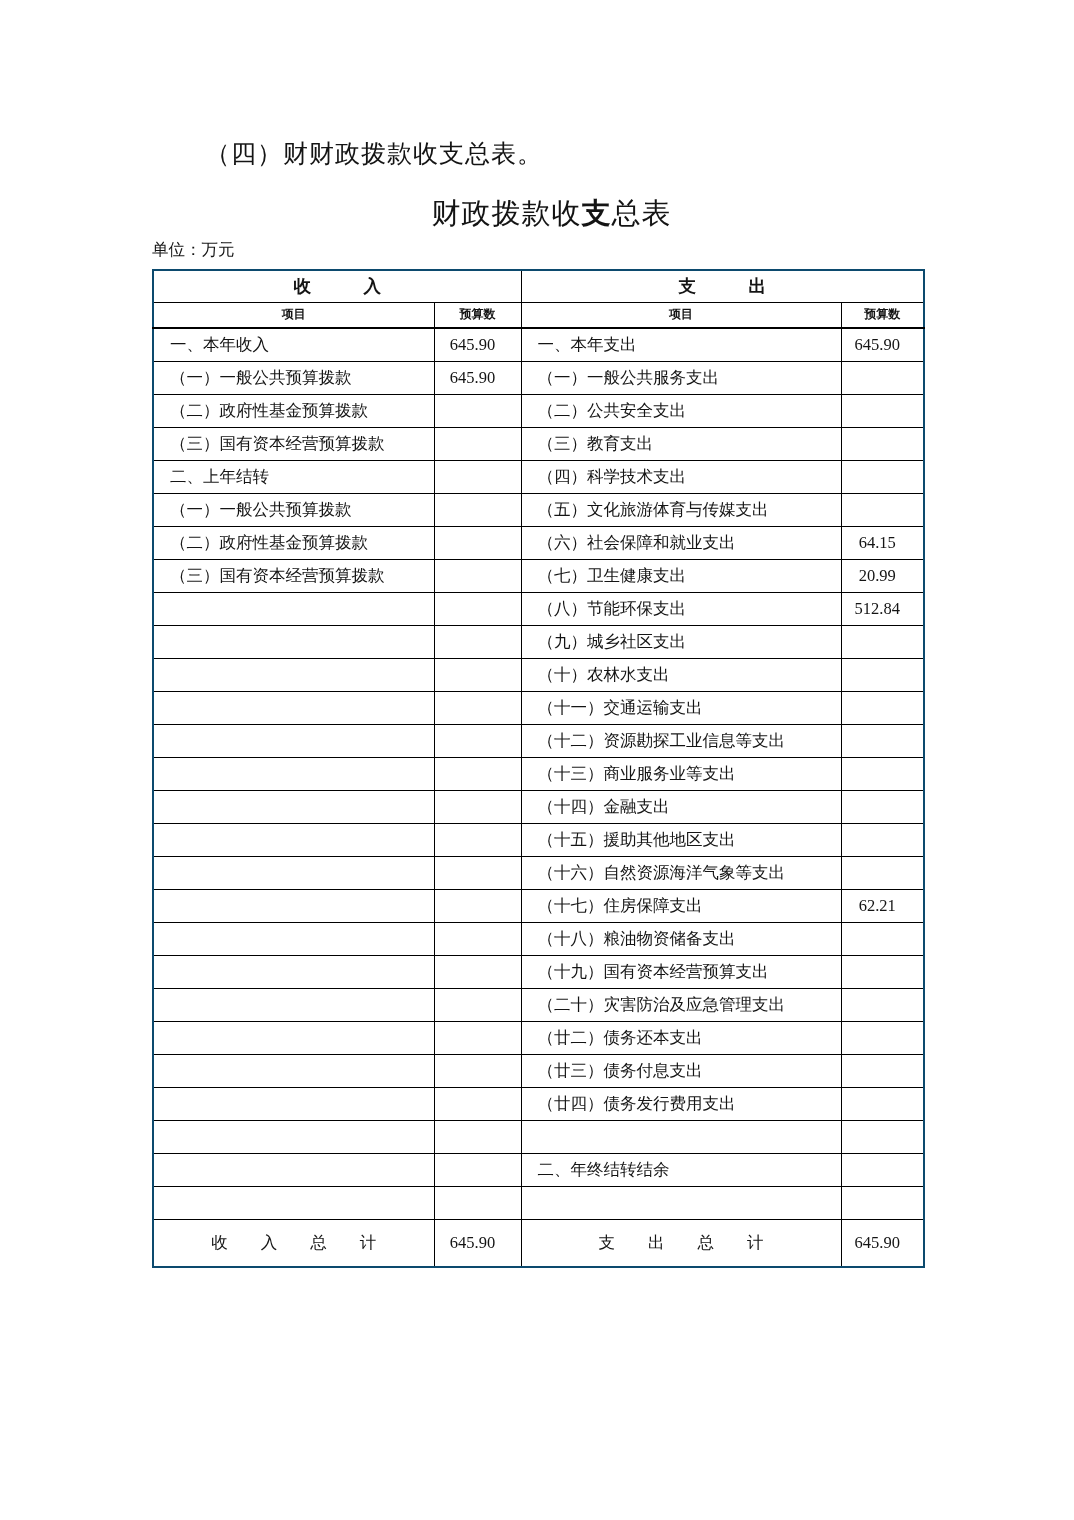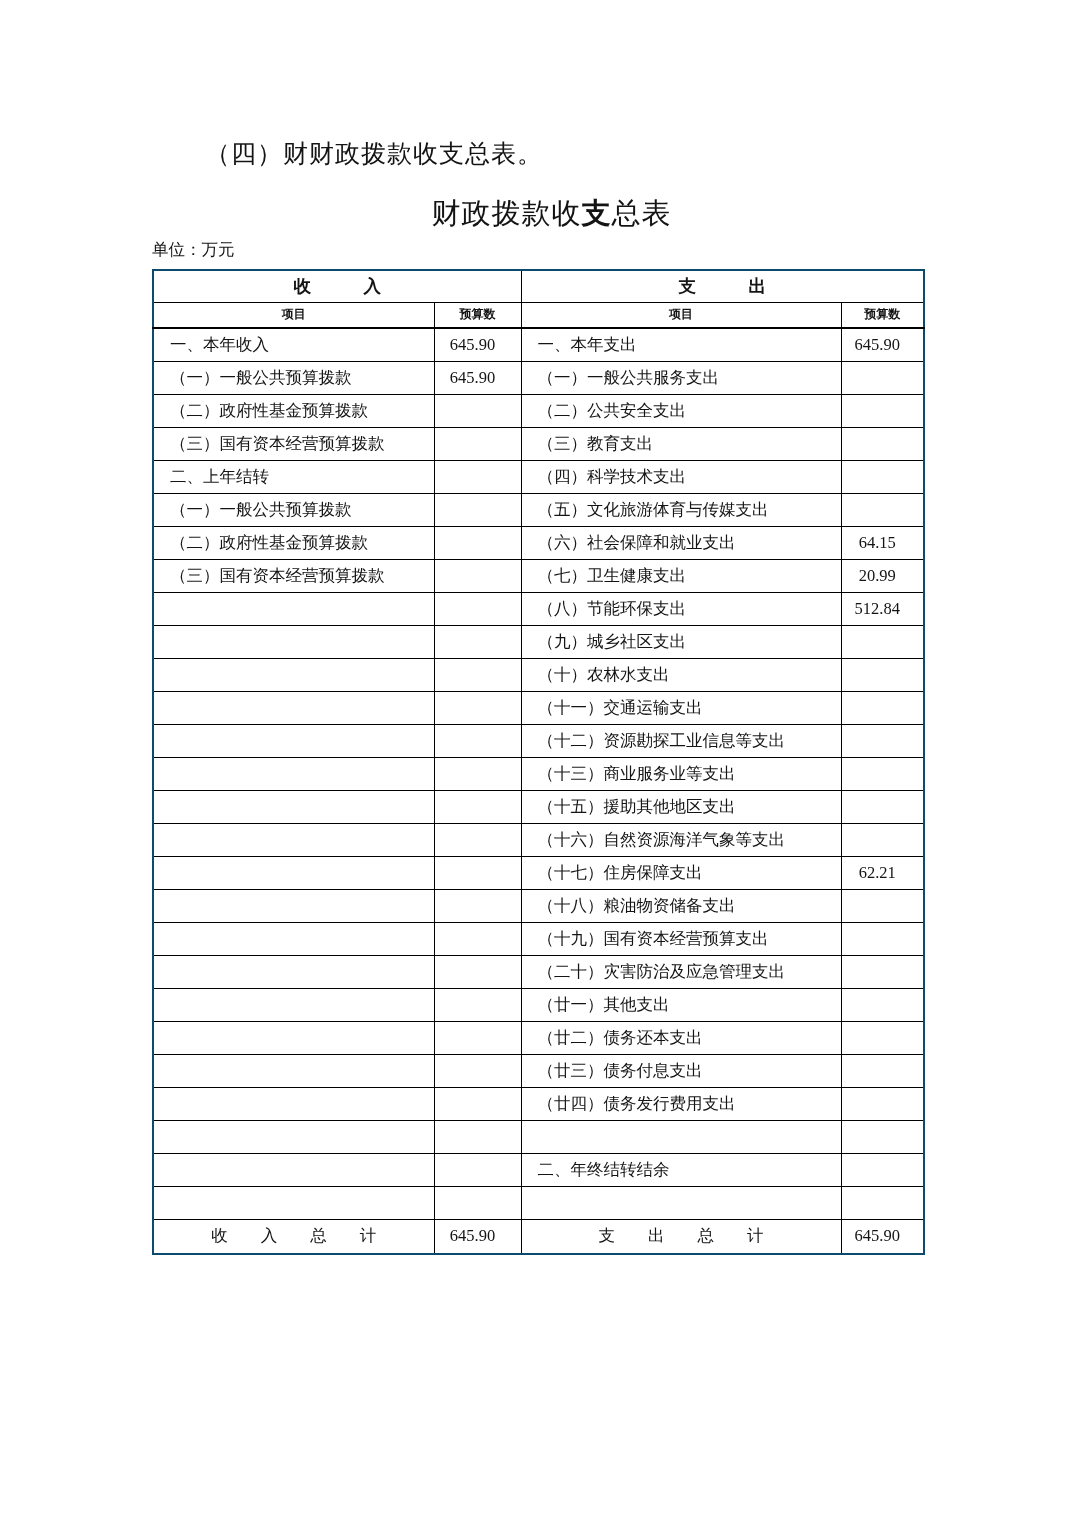--- a/index.html
+++ b/index.html
@@ -81,21 +81,21 @@
     font-size: 12px;
     font-weight: 700;
     text-align: center;
     border-bottom: 2px solid #000;
   }
   .budget tbody tr { height: 33px; }
   .budget tbody tr:nth-child(28) { height: 40px; }
   .budget .c-item { text-align: left; padding-left: 16px; }
   .budget .c-num  { text-align: center; padding-right: 10px; }
   .budget tfoot tr { height: 35px; }
-  .budget tfoot td.c-total { text-align: center; padding: 0; }
+  .budget tfoot td.c-total { text-align: center; padding: 12px; }
 </style>
 </head>
 <body>
 
 <div class="page">
 
   <p class="intro">（四）财财政拨款收支总表。</p>
 
   <h1 class="title"><span>财政拨款收</span><span class="bold-char">支</span><span>总表</span></h1>
 
@@ -203,20 +203,26 @@
         </tr>
         <tr>
           <td class="c-item"></td>
           <td class="c-num"></td>
           <td class="c-item">（十三）商业服务业等支出</td>
           <td class="c-num"></td>
         </tr>
         <tr>
           <td class="c-item"></td>
           <td class="c-num"></td>
+          <td class="c-item">（十四）金融支出</td>
+          <td class="c-num"></td>
+        </tr>
+        <tr>
+          <td class="c-item"></td>
+          <td class="c-num"></td>
           <td class="c-item">（十五）援助其他地区支出</td>
           <td class="c-num"></td>
         </tr>
         <tr>
           <td class="c-item"></td>
           <td class="c-num"></td>
           <td class="c-item">（十六）自然资源海洋气象等支出</td>
           <td class="c-num"></td>
         </tr>
         <tr>
@@ -234,26 +240,20 @@
         <tr>
           <td class="c-item"></td>
           <td class="c-num"></td>
           <td class="c-item">（十九）国有资本经营预算支出</td>
           <td class="c-num"></td>
         </tr>
         <tr>
           <td class="c-item"></td>
           <td class="c-num"></td>
           <td class="c-item">（二十）灾害防治及应急管理支出</td>
-          <td class="c-num"></td>
-        </tr>
-        <tr>
-          <td class="c-item"></td>
-          <td class="c-num"></td>
-          <td class="c-item">（廿一）其他支出</td>
           <td class="c-num"></td>
         </tr>
         <tr>
           <td class="c-item"></td>
           <td class="c-num"></td>
           <td class="c-item">（廿二）债务还本支出</td>
           <td class="c-num"></td>
         </tr>
         <tr>
           <td class="c-item"></td>

